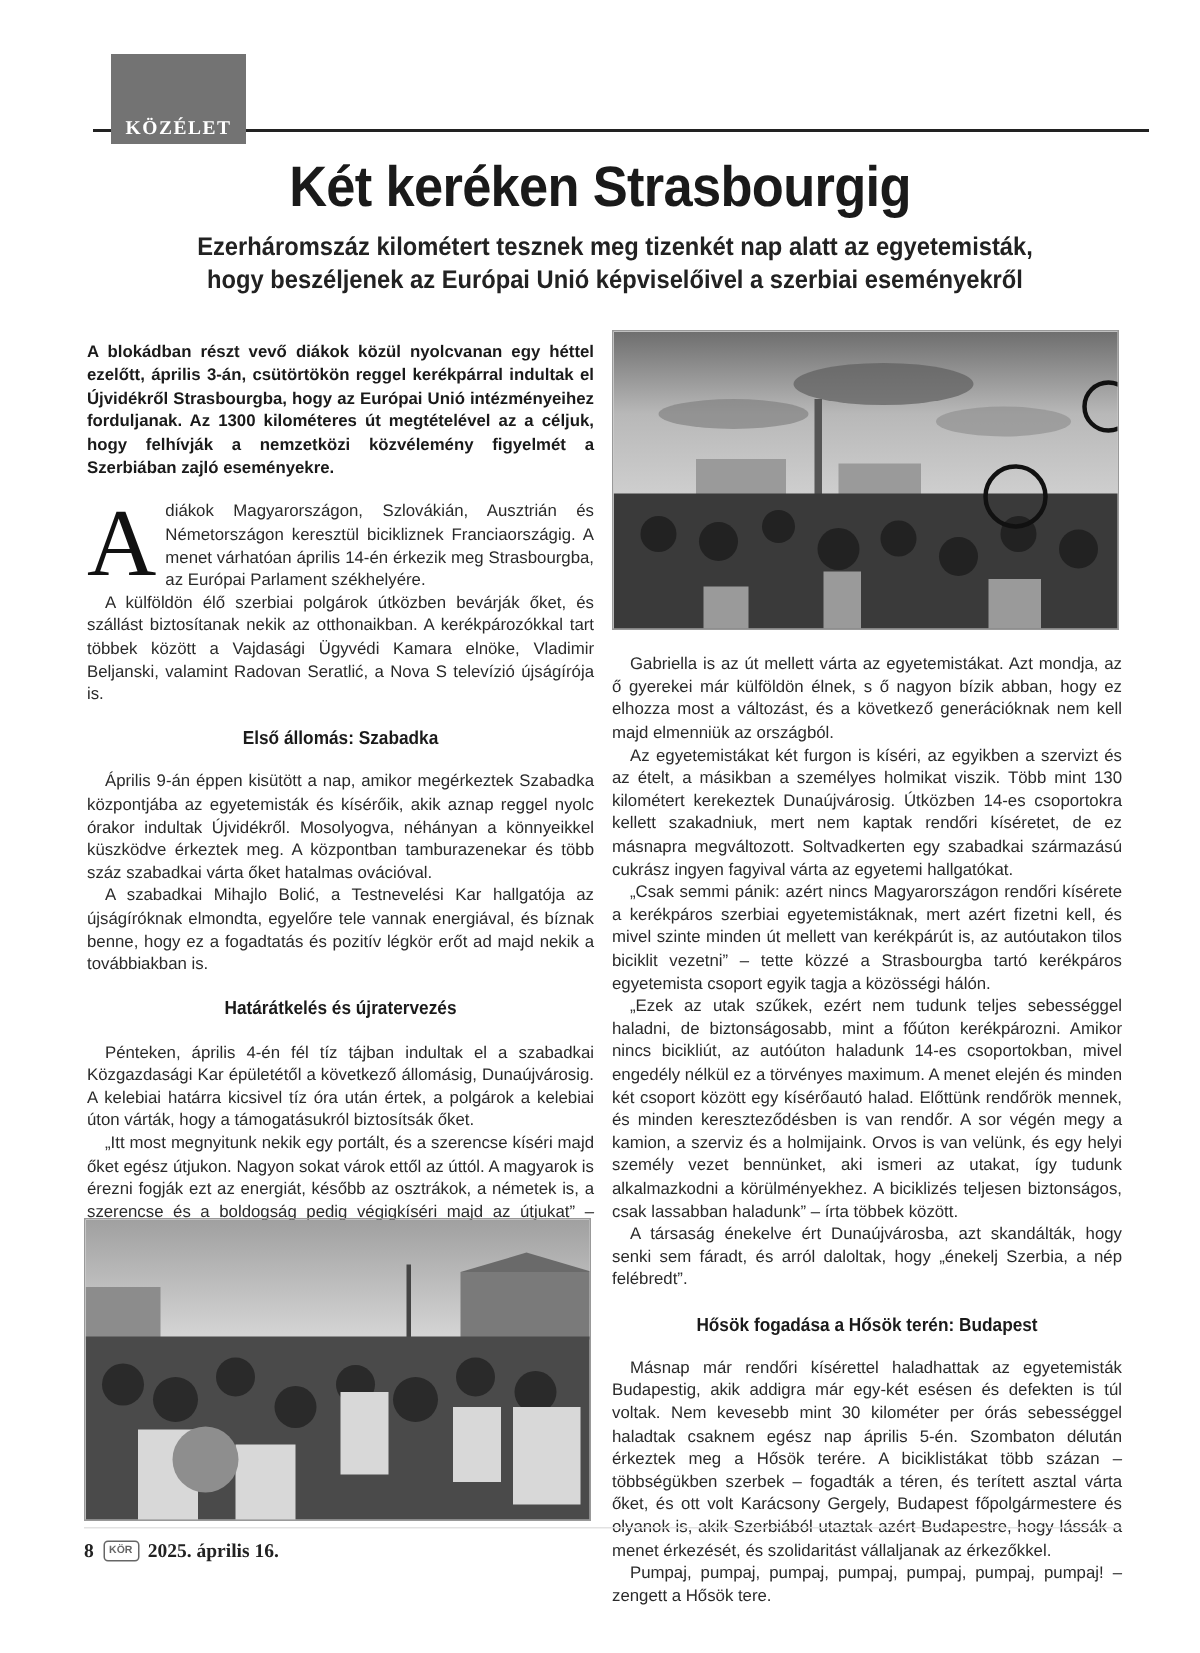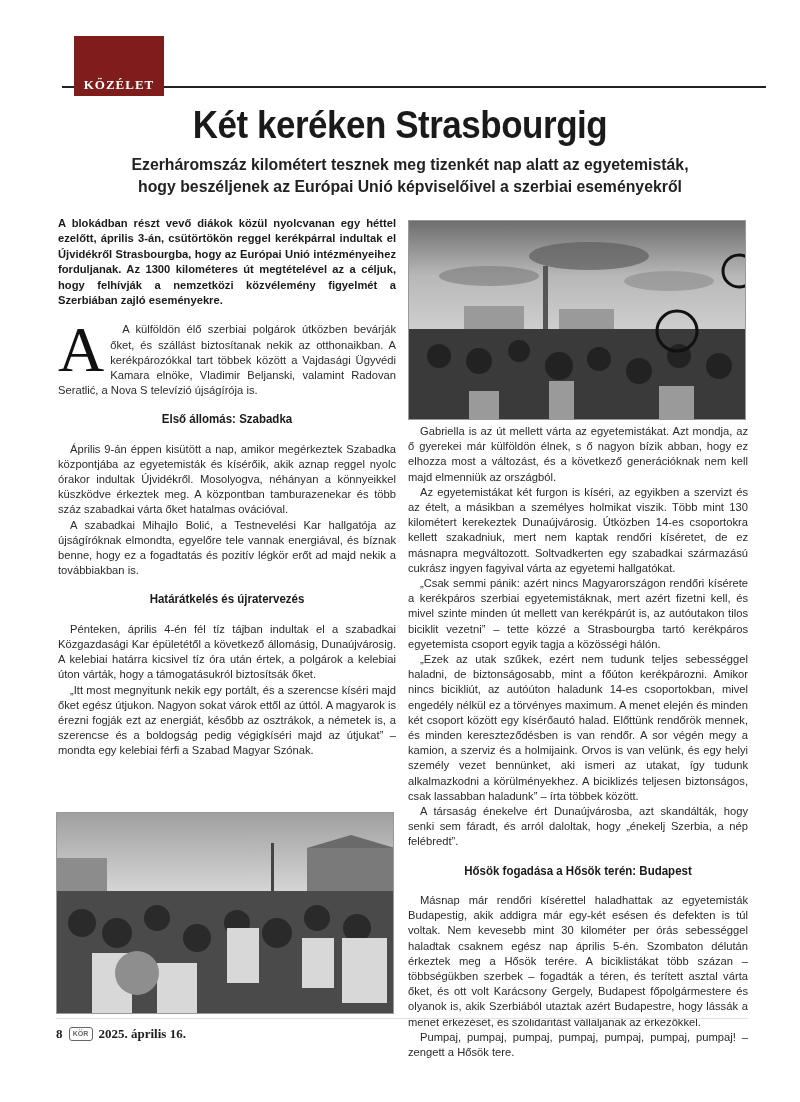--- a/index.html
+++ b/index.html
@@ -2,40 +2,40 @@
 <html><head>
   <meta charset="utf-8">
   <style>
     html, body { margin: 0; padding: 0; background: #ffffff; }
     body {
       width: 800px; height: 1102px; position: relative; overflow: hidden;
       font-family: "Liberation Sans", sans-serif; color: #1a1a1a;
     }
     .section-tab {
       position: absolute; left: 74px; top: 36px; width: 90px; height: 60px;
-      background: #7f1d1d; box-sizing: border-box;
+      background: #737373; box-sizing: border-box;
     }
     .section-tab-label {
       position: absolute; left: 0; right: 0; bottom: 3px; text-align: center;
       font-family: "Liberation Serif", serif; font-weight: bold; font-size: 13px;
       color: #ffffff; letter-spacing: 1px;
     }
     .rule-left { position: absolute; left: 62px; top: 86px; width: 12px; height: 1.5px; background: #222; }
     .rule-right { position: absolute; left: 164px; top: 86px; width: 602px; height: 1.5px; background: #222; }
     .headline {
       position: absolute; left: 0; right: 0; top: 104px; text-align: center;
       font-family: "Liberation Sans", sans-serif; font-weight: bold; font-size: 38px;
       letter-spacing: -0.5px; color: #1a1a1a; transform: scaleX(0.92);
     }
     .subhead {
       position: absolute; left: 60px; right: 40px; top: 154px; text-align: center;
       font-family: "Liberation Sans", sans-serif; font-weight: bold; font-size: 17px;
       line-height: 22px; color: #222; transform: scaleX(0.93);
     }
-    .col { position: absolute; font-size: 11.2px; line-height: 15.2px; color: #2a2a2a; text-align: justify; }
+    .col { position: absolute; font-size: 11.2px; line-height: 15.2px; color: #2a2a2a; text-align: justify; margin-top: 12px; }
     .col-left { left: 58px; top: 216px; width: 338px; }
     .col-right { left: 408px; top: 424px; width: 340px; }
     .lead { font-weight: bold; font-size: 11.2px; line-height: 15.4px; margin: 0 0 14px 0; color: #1a1a1a; }
     .p { margin: 0; text-indent: 12px; }
     .p.noindent { text-indent: 0; }
     .dropcap-para { position: relative; padding-left: 0; margin: 0; }
     .dropcap {
       float: left; font-family: "Liberation Serif", serif; font-size: 64px; line-height: 52px;
       margin: 2px 6px 0 0; color: #111;
     }
@@ -70,21 +70,21 @@
 
 <div class="headline">Két keréken Strasbourgig</div>
 <div class="subhead">
   <div>Ezerháromszáz kilométert tesznek meg tizenkét nap alatt az egyetemisták,</div>
   <div>hogy beszéljenek az Európai Unió képviselőivel a szerbiai eseményekről</div>
 </div>
 
 <div class="col col-left">
   <p class="lead">A blokádban részt vevő diákok közül nyolcvanan egy héttel ezelőtt, április 3-án, csütörtökön reggel kerékpárral indultak el Újvidékről Strasbourgba, hogy az Európai Unió intézményeihez forduljanak. Az 1300 kilométeres út megtételével az a céljuk, hogy felhívják a nemzetközi közvélemény figyelmét a Szerbiában zajló eseményekre.</p>
   <p class="dropcap-para p noindent">
-    <span class="dropcap">A</span>
+    <span class="dropcap">A</span><span>diákok Magyarországon, Szlovákián, Ausztrián és Németországon keresztül bicikliznek Franciaországig. A menet várhatóan április 14-én érkezik meg Strasbourgba, az Európai Parlament székhelyére.</span>
   </p>
   <p class="p">A külföldön élő szerbiai polgárok útközben bevárják őket, és szállást biztosítanak nekik az otthonaikban. A kerékpározókkal tart többek között a Vajdasági Ügyvédi Kamara elnöke, Vladimir Beljanski, valamint Radovan Seratlić, a Nova S televízió újságírója is.</p>
 
   <div class="subhd">Első állomás: Szabadka</div>
   <p class="p">Április 9-án éppen kisütött a nap, amikor megérkeztek Szabadka központjába az egyetemisták és kísérőik, akik aznap reggel nyolc órakor indultak Újvidékről. Mosolyogva, néhányan a könnyeikkel küszködve érkeztek meg. A központban tamburazenekar és több száz szabadkai várta őket hatalmas ovációval.</p>
   <p class="p">A szabadkai Mihajlo Bolić, a Testnevelési Kar hallgatója az újságíróknak elmondta, egyelőre tele vannak energiával, és bíznak benne, hogy ez a fogadtatás és pozitív légkör erőt ad majd nekik a továbbiakban is.</p>
 
   <div class="subhd">Határátkelés és újratervezés</div>
   <p class="p">Pénteken, április 4-én fél tíz tájban indultak el a szabadkai Közgazdasági Kar épületétől a következő állomásig, Dunaújvárosig. A kelebiai határra kicsivel tíz óra után értek, a polgárok a kelebiai úton várták, hogy a támogatásukról biztosítsák őket.</p>
   <p class="p">„Itt most megnyitunk nekik egy portált, és a szerencse kíséri majd őket egész útjukon. Nagyon sokat várok ettől az úttól. A magyarok is érezni fogják ezt az energiát, később az osztrákok, a németek is, a szerencse és a boldogság pedig végigkíséri majd az útjukat” – mondta egy kelebiai férfi a Szabad Magyar Szónak.</p>

